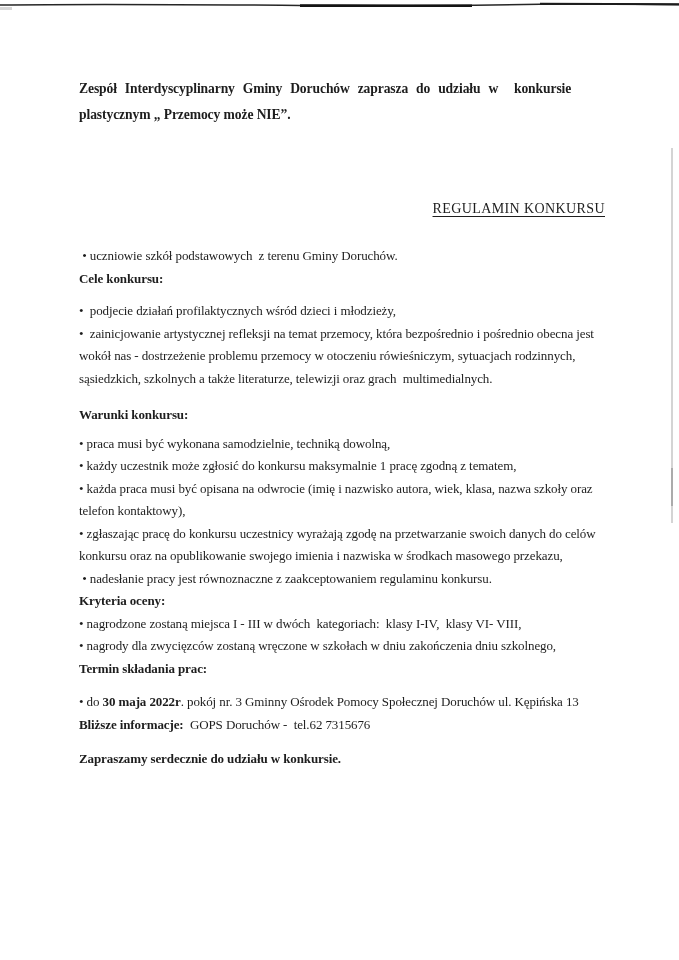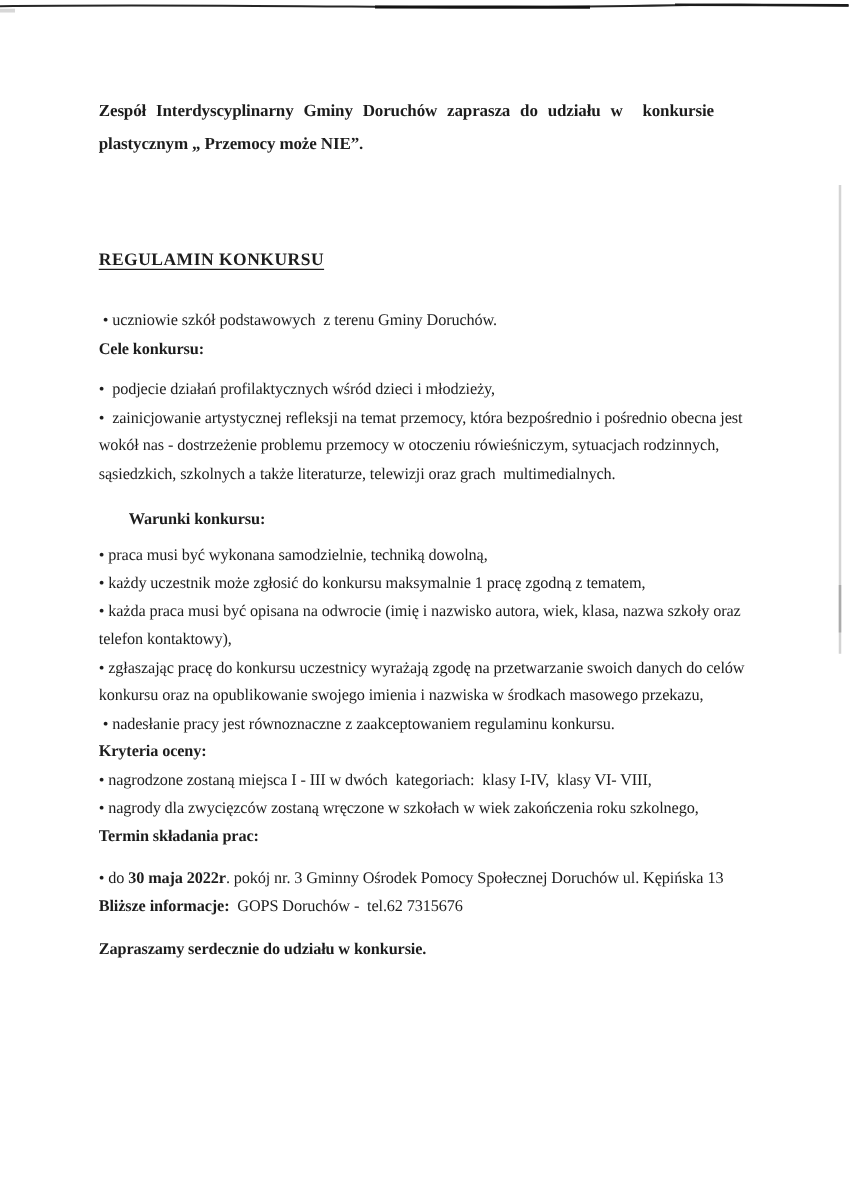--- a/index.html
+++ b/index.html
@@ -40,32 +40,32 @@
   .intro { margin-top: 76px; }
   .intro-line {
     line-height: 26px; font-weight: bold; font-size: 13.6px;
     white-space: pre-wrap;
   }
   .intro-line1 { word-spacing: 4.6px; }
 
   .title {
     margin-top: 69px;
     line-height: 24px;
-    text-align: left;
-    font-weight: bold;
+    text-align: right;
+    font-weight: normal;
     font-size: 14px;
     letter-spacing: 0.4px;
     text-decoration: underline;
     text-decoration-thickness: 1.4px;
     text-underline-offset: 3px;
   }
 
   .sec-participants { margin-top: 24px; }
   .cele-items { margin-top: 10px; }
-  .warunki-heading { margin-top: 14px; margin-left: 24px; }
+  .warunki-heading { margin-top: 14px; }
   .warunki-items { margin-top: 6px; }
   .deadline { margin-top: 11px; white-space: nowrap; }
   .closing { margin-top: 12px; font-weight: bold; }
 </style>
 </head>
 <body>
 
 <div class="page">
 
   <svg class="top-edge" width="679" height="12">
@@ -101,21 +101,21 @@
       <div class="line">• praca musi być wykonana samodzielnie, techniką dowolną,</div>
       <div class="line">• każdy uczestnik może zgłosić do konkursu maksymalnie 1 pracę zgodną z tematem,</div>
       <div class="line">• każda praca musi być opisana na odwrocie (imię i nazwisko autora, wiek, klasa, nazwa szkoły oraz telefon kontaktowy),</div>
       <div class="line">• zgłaszając pracę do konkursu uczestnicy wyrażają zgodę na przetwarzanie swoich danych do celów konkursu oraz na opublikowanie swojego imienia i nazwiska w środkach masowego przekazu,</div>
       <div class="line"> • nadesłanie pracy jest równoznaczne z zaakceptowaniem regulaminu konkursu.</div>
     </div>
 
     <div class="line b">Kryteria oceny:</div>
     <div>
       <div class="line">• nagrodzone zostaną miejsca I - III w dwóch  kategoriach:  klasy I-IV,  klasy VI- VIII,</div>
-      <div class="line">• nagrody dla zwycięzców zostaną wręczone w szkołach w wiek zakończenia roku szkolnego,</div>
+      <div class="line">• nagrody dla zwycięzców zostaną wręczone w szkołach w dniu zakończenia dniu szkolnego,</div>
     </div>
 
     <div class="line b">Termin składania prac:</div>
     <div class="line deadline"><span>• do </span><span class="b">30 maja 2022r</span><span>. pokój nr. 3 Gminny Ośrodek Pomocy Społecznej Doruchów ul. Kępińska 13</span></div>
     <div class="line"><span class="b">Bliższe informacje:</span><span>  GOPS Doruchów -  tel.62 7315676</span></div>
 
     <div class="line closing">Zapraszamy serdecznie do udziału w konkursie.</div>
 
   </div>
 </div>

